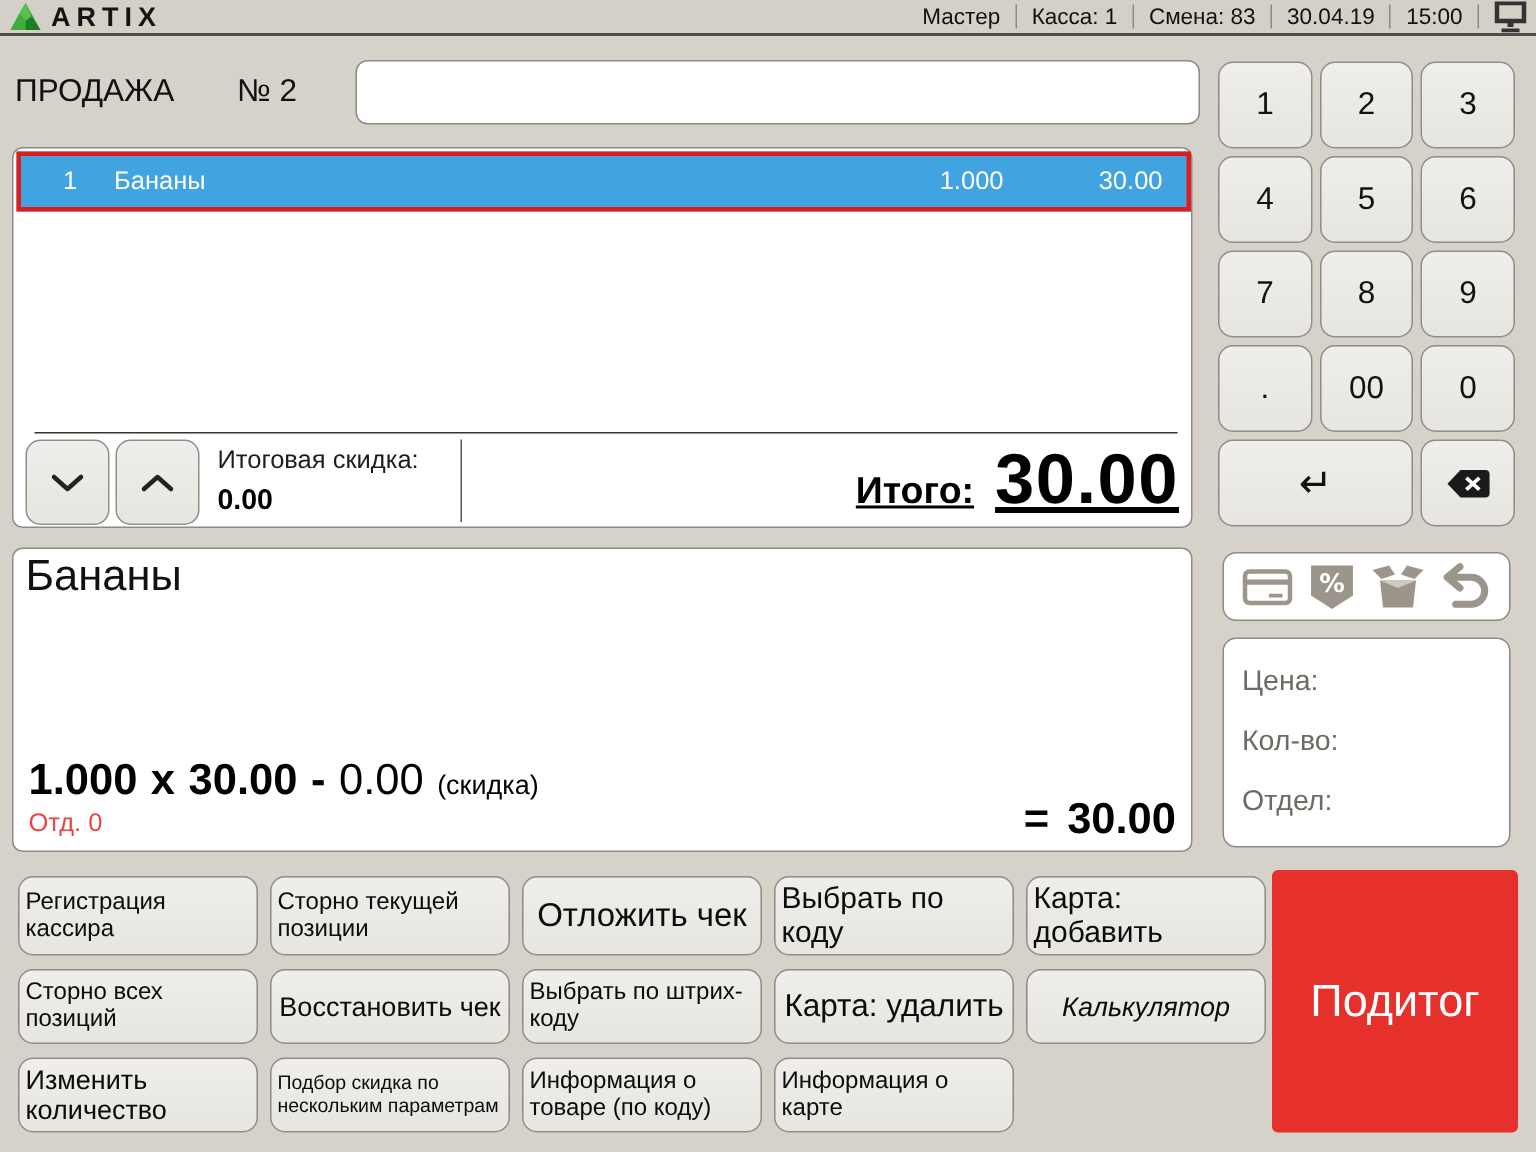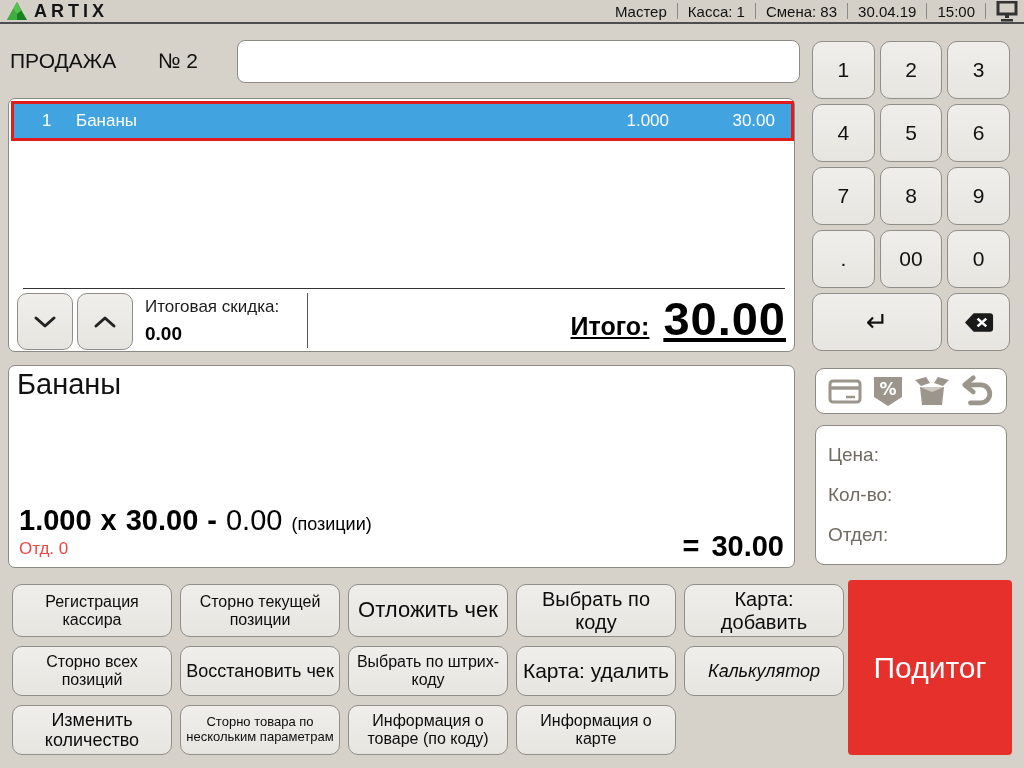--- a/index.html
+++ b/index.html
@@ -69,21 +69,21 @@
   
   .info-panel{left:815px;top:425px;width:192px;height:140px;border-radius:9px;
               display:flex;flex-direction:column;justify-content:space-evenly;padding-left:12px;}
   .info-panel .lbl{font-size:19px;color:#6f6a62;}
 
   
   .actions{position:absolute;left:12px;top:584px;display:grid;
            grid-template-columns:repeat(5,160px);grid-template-rows:53px 50px 50px;
            column-gap:8px;row-gap:9px;}
   .abtn{background:linear-gradient(#f0eeea,#e7e5e0);border:1px solid #908e89;border-radius:10px;
-        display:flex;align-items:center;justify-content:center;text-align:center;color:#0c0c0c;
+        display:flex;align-items:center;justify-content:center;color:#0c0c0c;
         line-height:1.12;padding:2px 4px;box-sizing:border-box;cursor:pointer;}
   .fs30{font-size:30px;} .fs27{font-size:18px;font-style:italic;} .fs22{font-size:22px;} .fs21{font-size:21px;}
   .fs20{font-size:20px;} .fs18{font-size:18px;} .fs16{font-size:16px;} .fs13{font-size:13px;}
   .subtotal{position:absolute;left:848px;top:580px;width:164px;height:175px;background:#e5302b;
             border:none;border-radius:4px;color:#fff;font-size:30px;display:flex;align-items:center;
             justify-content:center;cursor:pointer;}
 </style>
 </head>
 <body>
 
@@ -158,21 +158,21 @@
   </div>
 
   <div class="panel detail">
     <div class="d-name">Бананы</div>
     <div class="d-calc">
       <span class="b">1.000</span>
       <span class="b">x</span>
       <span class="b">30.00</span>
       <span class="b">-</span>
       <span class="r">0.00</span>
-      <span class="s">(позиции)</span>
+      <span class="s">(скидка)</span>
     </div>
     <div class="d-dept">Отд. 0</div>
     <div class="d-total">
       <span>=</span>
       <span>30.00</span>
     </div>
   </div>
 
   <div class="numpad">
     <div class="key">1</div>
@@ -240,19 +240,19 @@
     <div class="abtn fs16">Сторно текущей позиции</div>
     <div class="abtn fs22">Отложить чек</div>
     <div class="abtn fs20">Выбрать по коду</div>
     <div class="abtn fs20">Карта: добавить</div>
     <div class="abtn fs16">Сторно всех позиций</div>
     <div class="abtn fs18">Восстановить чек</div>
     <div class="abtn fs16">Выбрать по штрих-коду</div>
     <div class="abtn fs21">Карта: удалить</div>
     <div class="abtn fs27">Калькулятор</div>
     <div class="abtn fs18">Изменить количество</div>
-    <div class="abtn fs13">Сторно товара по нескольким параметрам</div>
+    <div class="abtn fs13">Подбор скидка по нескольким параметрам</div>
     <div class="abtn fs16">Информация о товаре (по коду)</div>
     <div class="abtn fs16">Информация о карте</div>
   </div>
   <div class="subtotal">Подитог</div>
 
 </div>
 
 </body></html>

